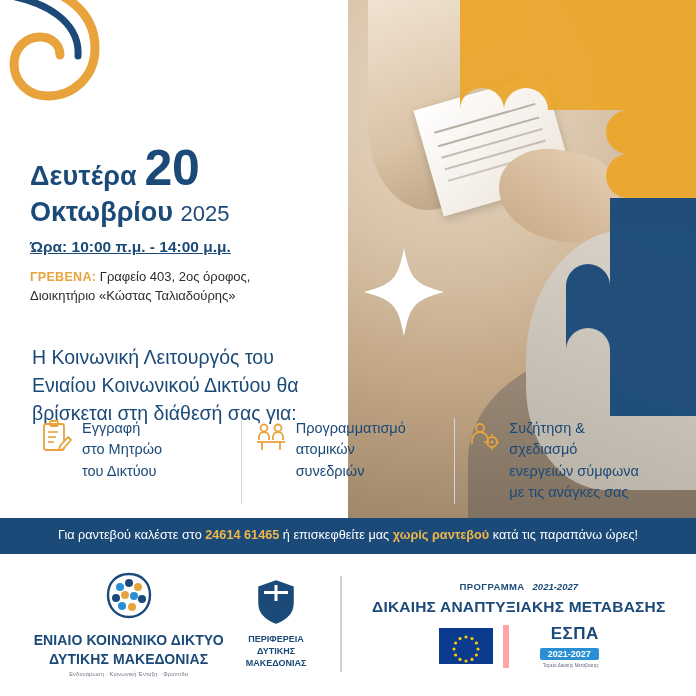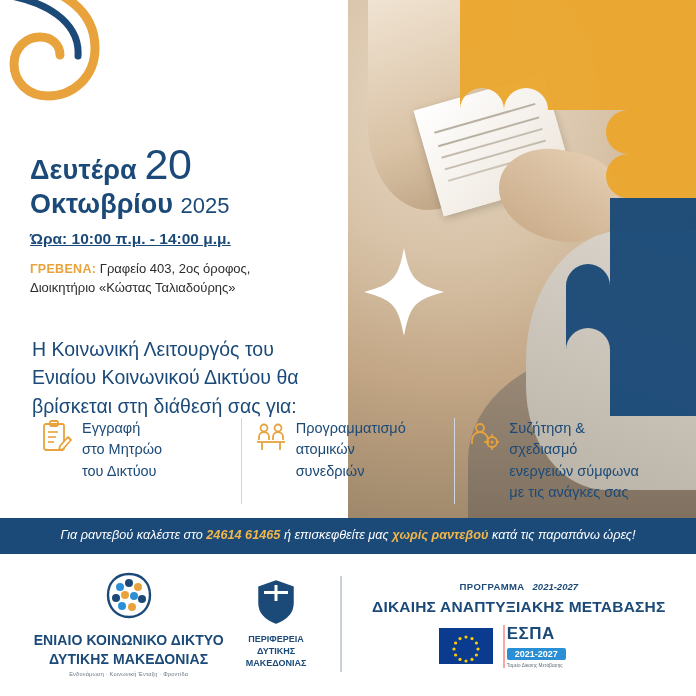--- a/index.html
+++ b/index.html
@@ -91,22 +91,22 @@
     margin: 140px 0 0 30px;
   }
   .date-line1 {
     font-size: 27px;
     font-weight: 700;
     color: #1b4a78;
     letter-spacing: .2px;
     line-height: 1.12;
   }
   .date-line1 .big {
-    font-size: 43px;
-    font-weight: 400;
+    font-size: 50px;
+    font-weight: 700;
     color: #1b4a78;
     letter-spacing: -.5px;
   }
   .date-line2 {
     font-size: 27px;
     font-weight: 700;
     color: #1b4a78;
     line-height: 1.25;
   }
   .date-line2 .yr {
@@ -177,21 +177,20 @@
     display: flex;
     align-items: center;
     justify-content: center;
     z-index: 6;
   }
   .cta-txt {
     font-size: 12.7px;
     color: #ffffff;
     font-weight: 400;
     white-space: nowrap;
-    font-style: italic;
   }
   .cta-txt b { color: #f0b64a; font-weight: 700; }
 
   
   .footer {
     position: absolute;
     top: 552px; left: 0;
     width: 696px; height: 144px;
     background: #ffffff;
     z-index: 6;
@@ -279,22 +278,22 @@
     border-radius: 2px;
   }
   .cofund {
     font-size: 10.5px;
     color: #1b4a78;
     line-height: 1.35;
     font-weight: 400;
   }
   .espa {
     width: 96px;
-    text-align: left;
-    border-left: 2px solid #fca5a5;
+    text-align: right;
+    border-left: 6px solid #fca5a5;
     padding-left: 2px;
   }
   .espa-main {
     font-size: 17px;
     font-weight: 700;
     color: #1b4a78;
     letter-spacing: .5px;
     line-height: 1;
   }
   .espa-years {

